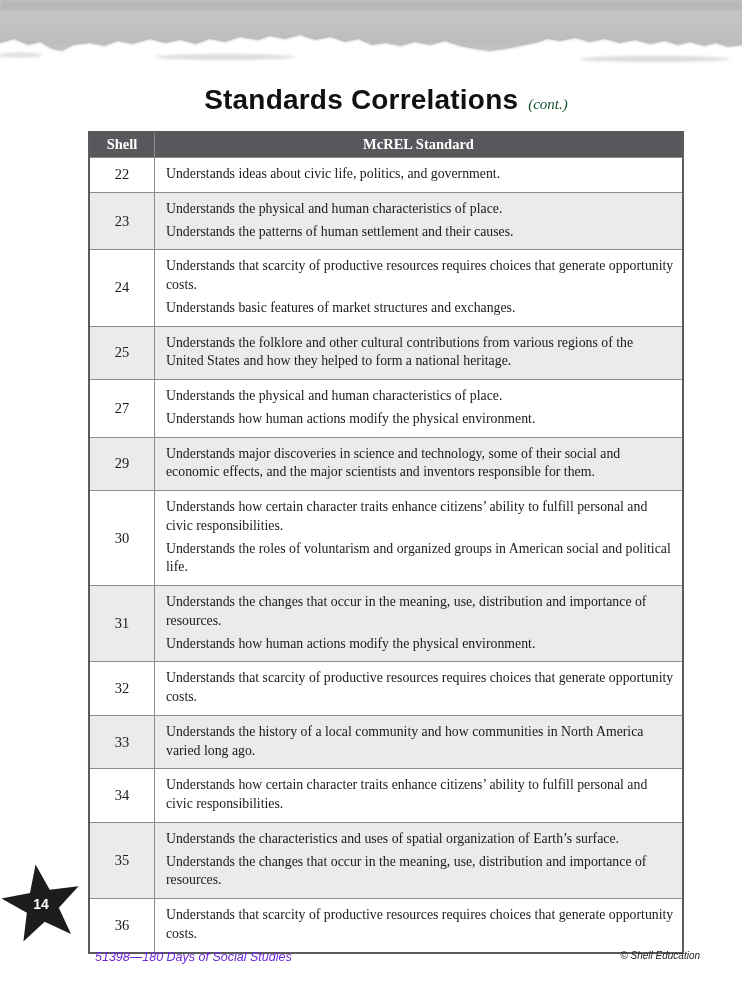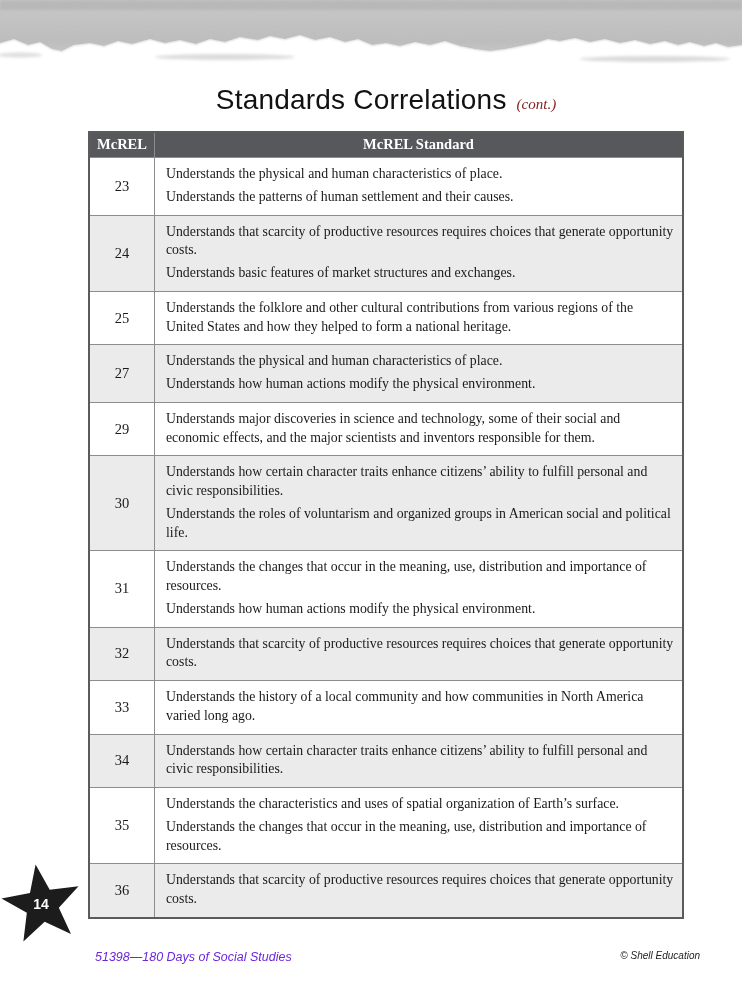--- a/index.html
+++ b/index.html
@@ -8,26 +8,26 @@
     background:#ffffff;font-family:"Liberation Serif",serif;color:#1a1a1a;
   }
   
   .torn-wrap{position:absolute;top:0;left:0;width:742px;height:64px;}
   
   .title-row{
     position:absolute;top:84px;left:88px;width:596px;
     text-align:center;white-space:nowrap;
   }
   .title-main{
-    font-family:"Liberation Sans",sans-serif;font-weight:400;
+    font-family:"Liberation Sans",sans-serif;font-weight:700;
     font-size:28px;letter-spacing:.2px;color:#111;
   }
   .title-cont{
     font-family:"Liberation Serif",serif;font-style:italic;
-    font-size:15px;color:#7f1d1d;margin-left:6px;
+    font-size:15px;color:#14532d;margin-left:6px;
   }
   
   table.standards{
     position:absolute;top:131px;left:88px;width:596px;
     border-collapse:collapse;table-layout:fixed;
     border:2px solid var(--tbl-border-dark,#5b5b5b);
   }
   table.standards th,table.standards td{
     border:1px solid var(--tbl-border,#8d8d8d);
   }
@@ -99,25 +99,31 @@
 </div>
 
 <div class="title-row">
   <span class="title-main">Standards Correlations</span>
   <span class="title-cont">(cont.)</span>
 </div>
 
 <table class="standards">
   <thead>
     <tr>
-      <th class="col-week">McREL</th>
+      <th class="col-week">Shell</th>
       <th class="col-standard">McREL Standard</th>
     </tr>
   </thead>
   <tbody>
+      <tr>
+        <td class="week-cell">22</td>
+        <td class="std-cell">
+          <p>Understands ideas about civic life, politics, and government.</p>
+        </td>
+      </tr>
       <tr>
         <td class="week-cell">23</td>
         <td class="std-cell">
           <p>Understands the physical and human characteristics of place.</p>
           <p>Understands the patterns of human settlement and their causes.</p>
         </td>
       </tr>
       <tr>
         <td class="week-cell">24</td>
         <td class="std-cell">

